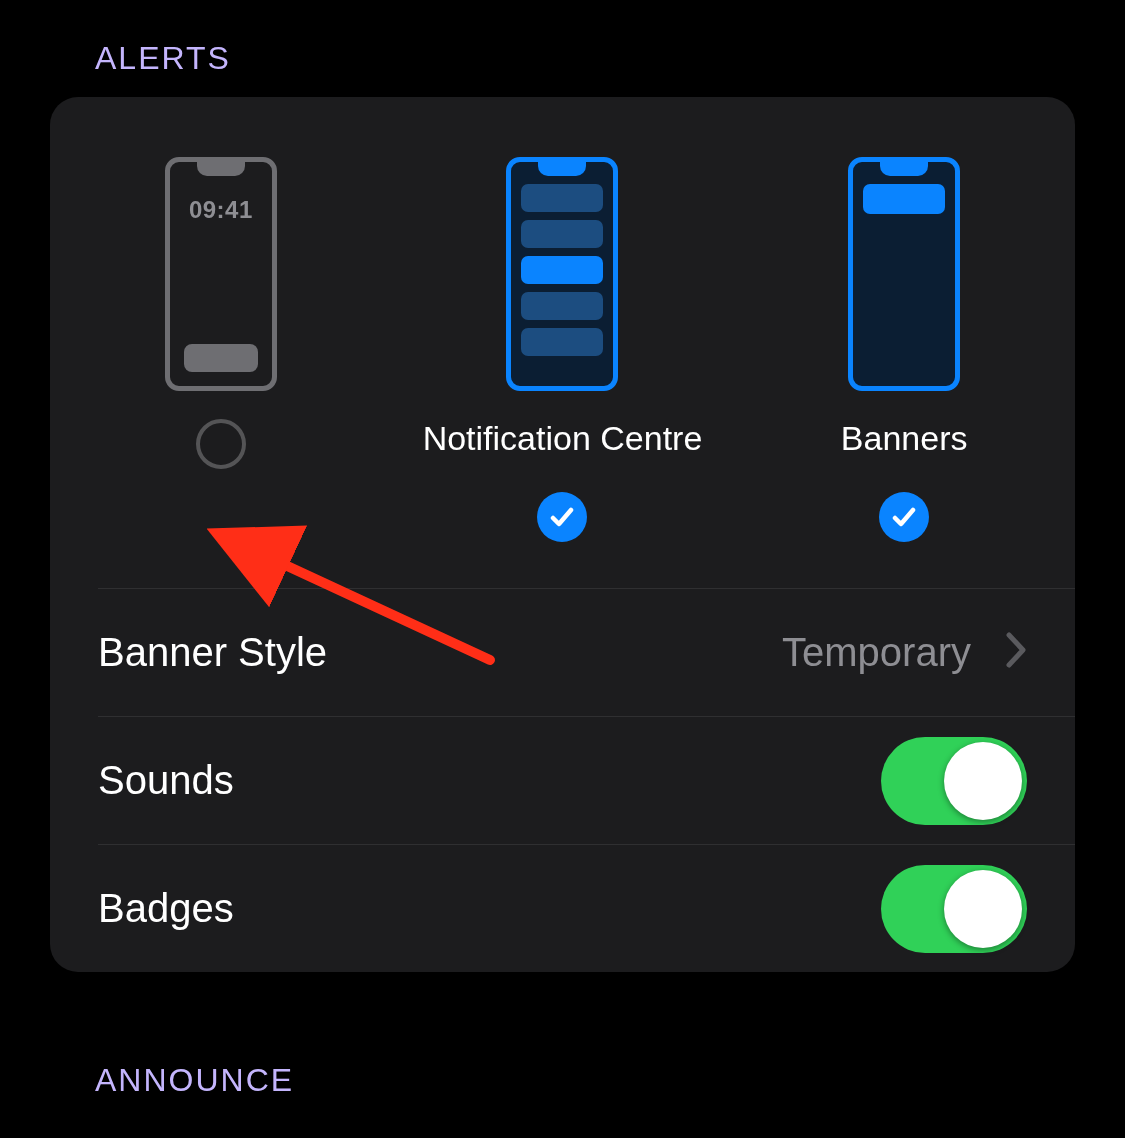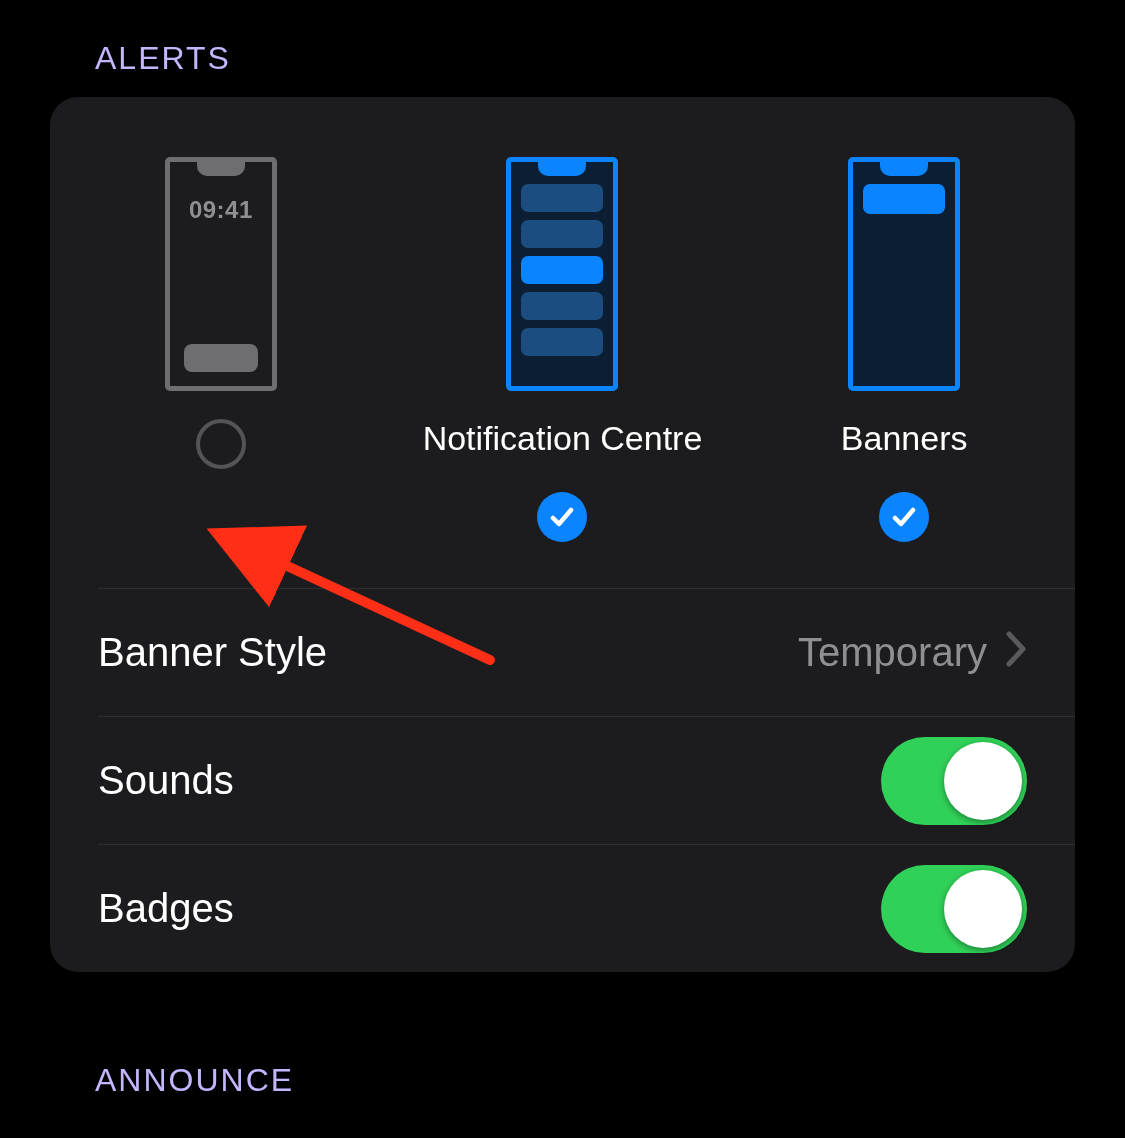--- a/index.html
+++ b/index.html
@@ -48,21 +48,21 @@
     flex-direction: column;
     align-items: center;
     width: 33.33%;
     cursor: pointer;
     user-select: none;
   }
 
   .phone {
     width: 112px;
     height: 234px;
-    border-radius: 5px;
+    border-radius: 14px;
     position: relative;
     margin-bottom: 28px;
   }
 
   
   .phone.gray {
     border: 5px solid #6e6e72;
     background: #1c1c1e;
   }
   .phone.gray .notch {
@@ -167,21 +167,22 @@
     border-top: 1px solid #2f2f31;
   }
   .row:first-of-type { }
   .row-label {
     color: #ffffff;
     font-size: 40px;
     font-weight: 400;
   }
   .row-right {
     display: flex;
-    gap: 18px;
+    align-items: center;
+    gap: 34px;
   }
   .row-value {
     color: #8e8e93;
     font-size: 40px;
     font-weight: 400;
   }
   .chevron {
     color: #5a5a5e;
     font-size: 40px;
     line-height: 1;

